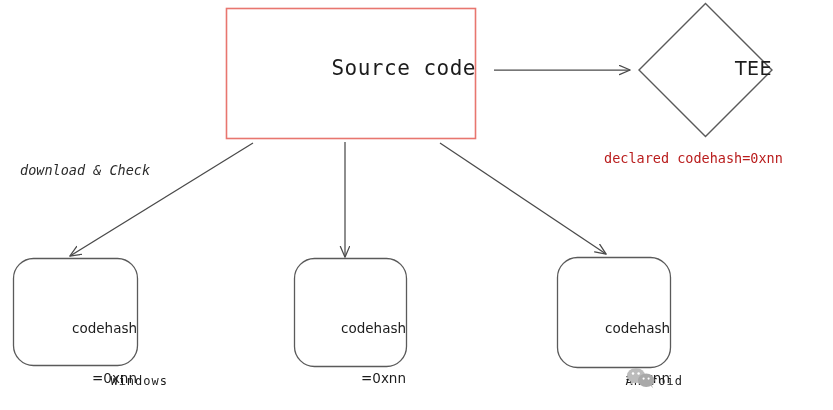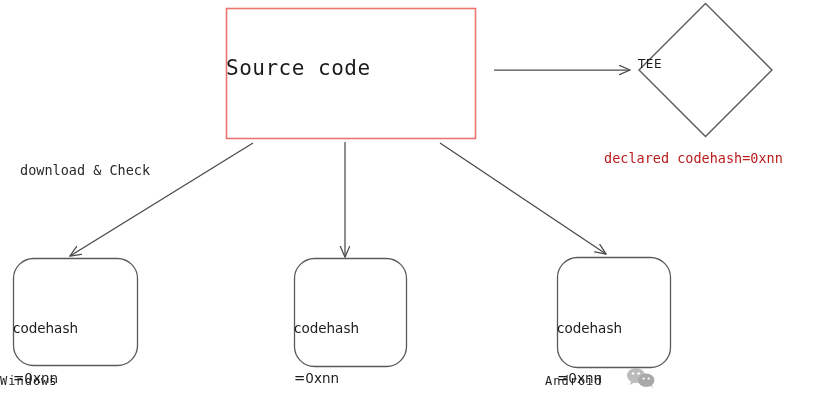--- a/index.html
+++ b/index.html
@@ -18,49 +18,50 @@
   svg.layer {
     position: absolute;
     left: 0;
     top: 0;
     width: 833px;
     height: 410px;
     pointer-events: none;
   }
   .node-text {
     position: absolute;
-    text-align: left;
+    text-align: right;
     color: #1c1c1c;
     white-space: pre;
     line-height: 1.25;
   }
   
   #source-label {
     left: 226px;
     top: 55px;
     width: 250px;
     font-size: 21px;
     letter-spacing: 0.5px;
   }
   
   #tee-label {
     left: 638px;
     top: 57px;
     width: 134px;
-    font-size: 12px;
+    font-size: 19px;
     font-family: "DejaVu Sans", "Liberation Sans", sans-serif;
     letter-spacing: 0.5px;
   }
   
   #edge-label-download {
     left: 20px;
     top: 162px;
     width: 185px;
     text-align: left;
     font-size: 13.5px;
+    font-style: italic;
     color: #2a2a2a;
   }
   
   #edge-label-declared {
     left: 604px;
     top: 150px;
     width: 225px;
     text-align: left;
     font-size: 13.5px;
     color: #b91c1c;

